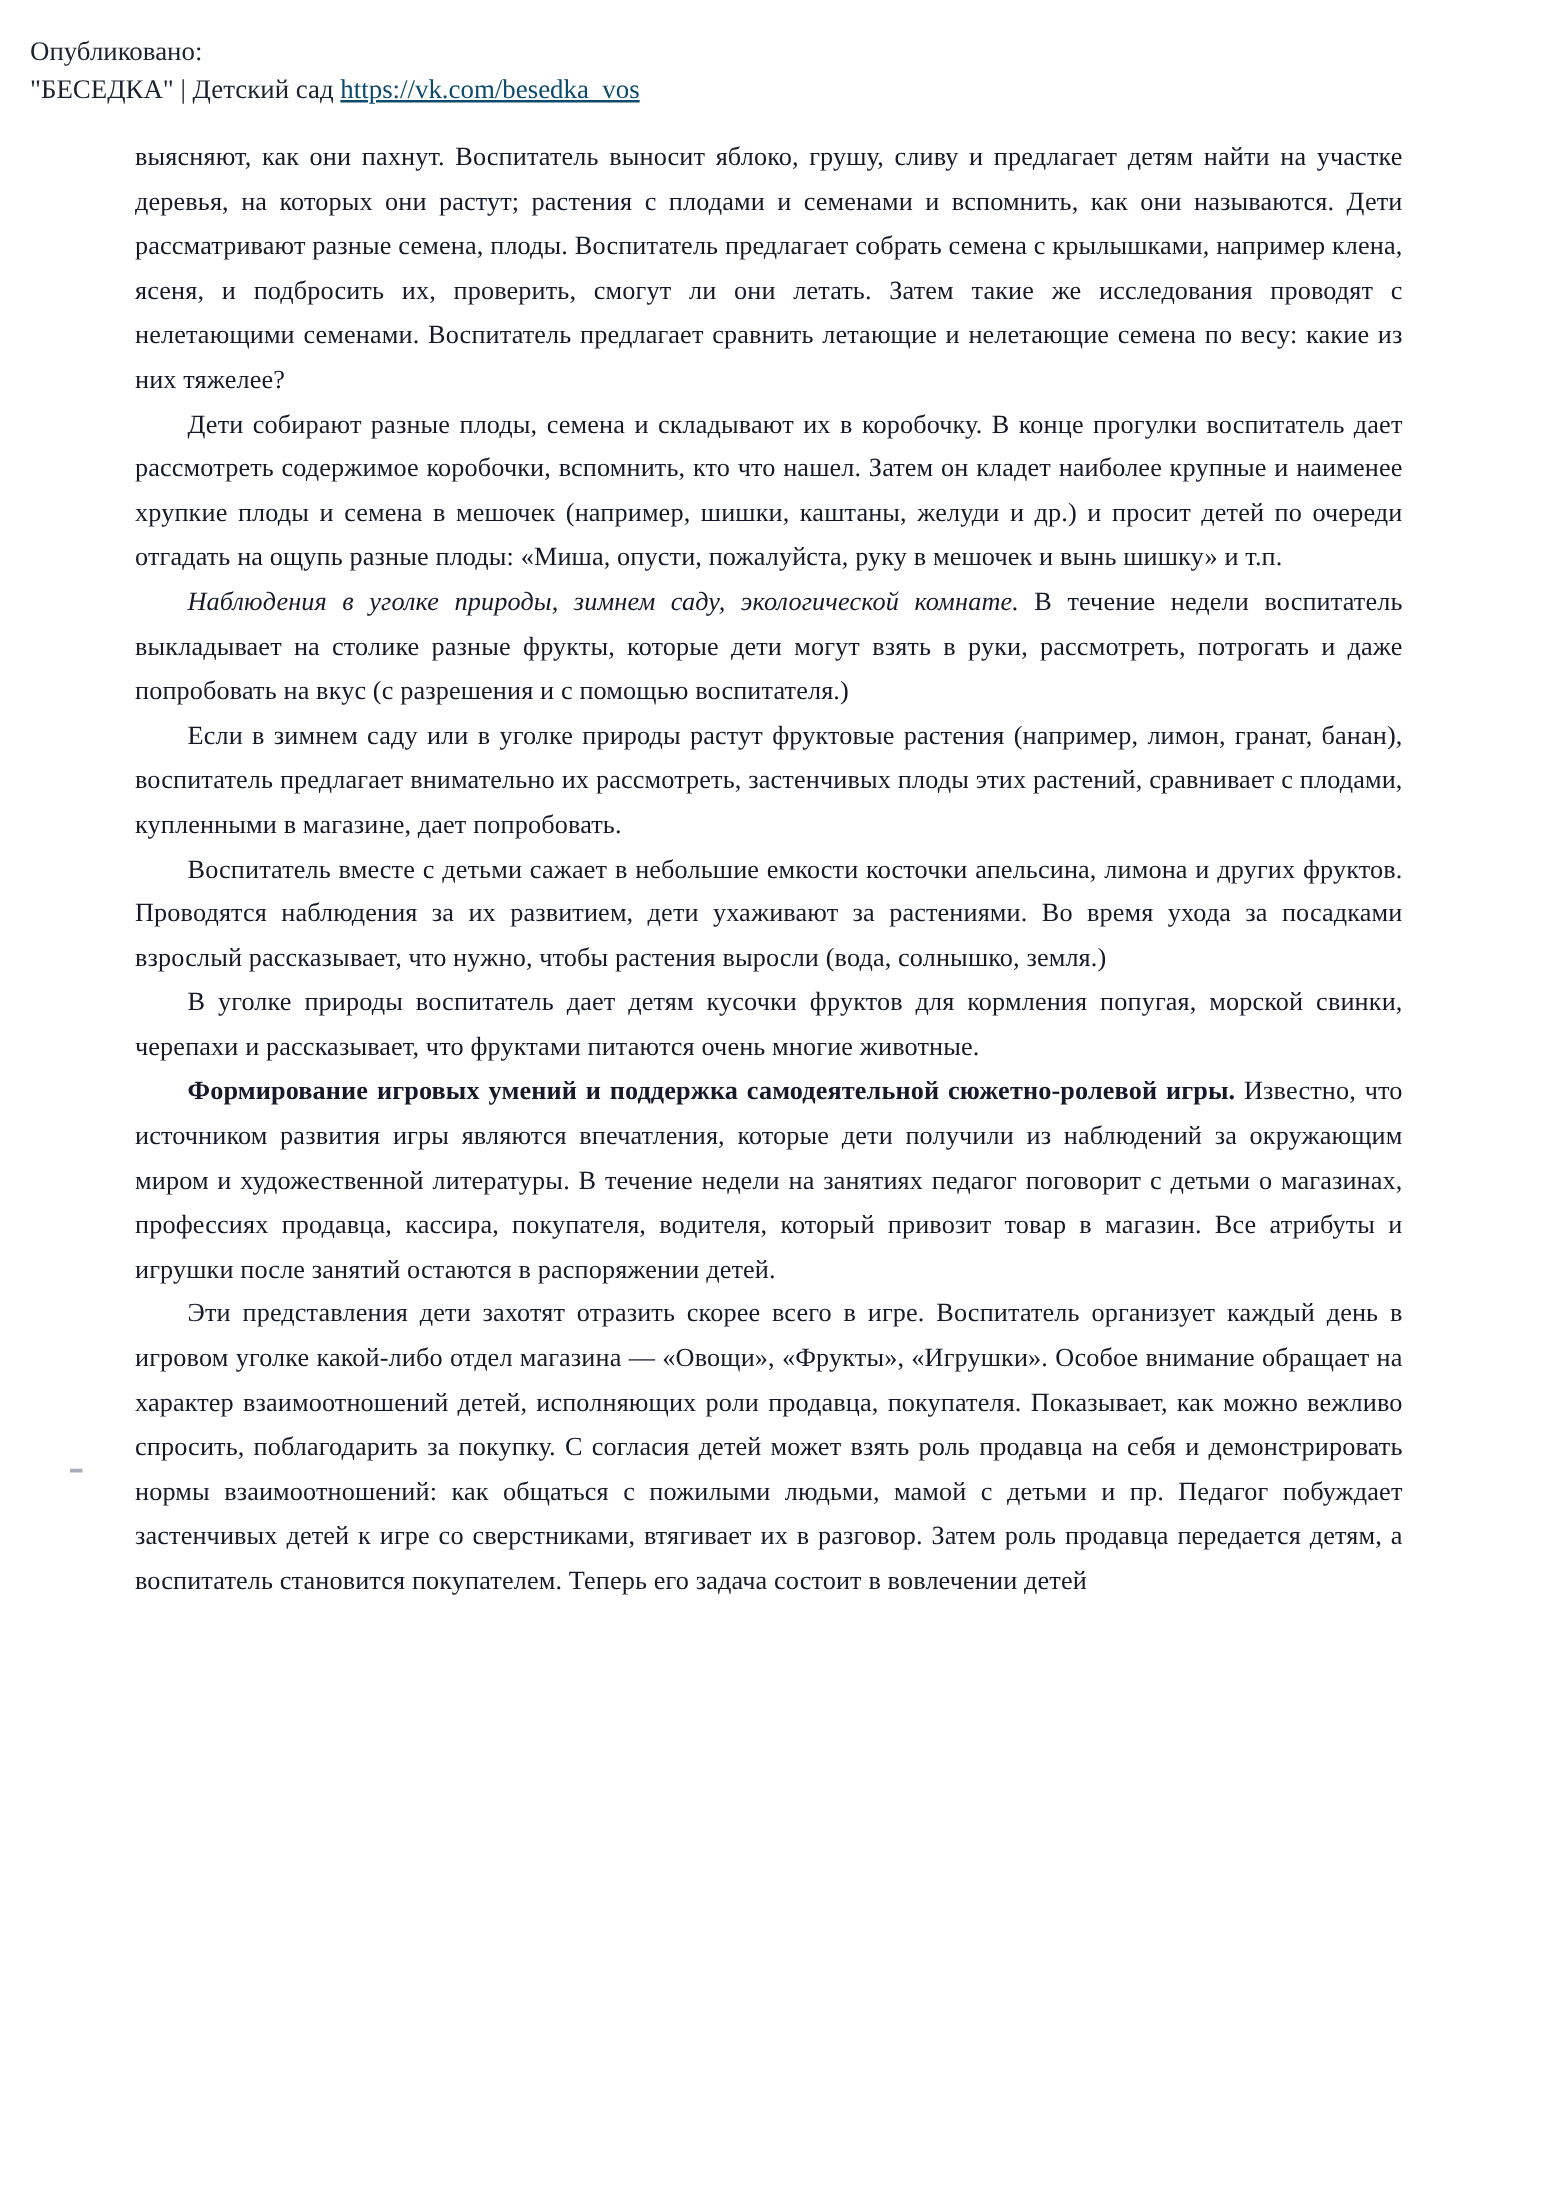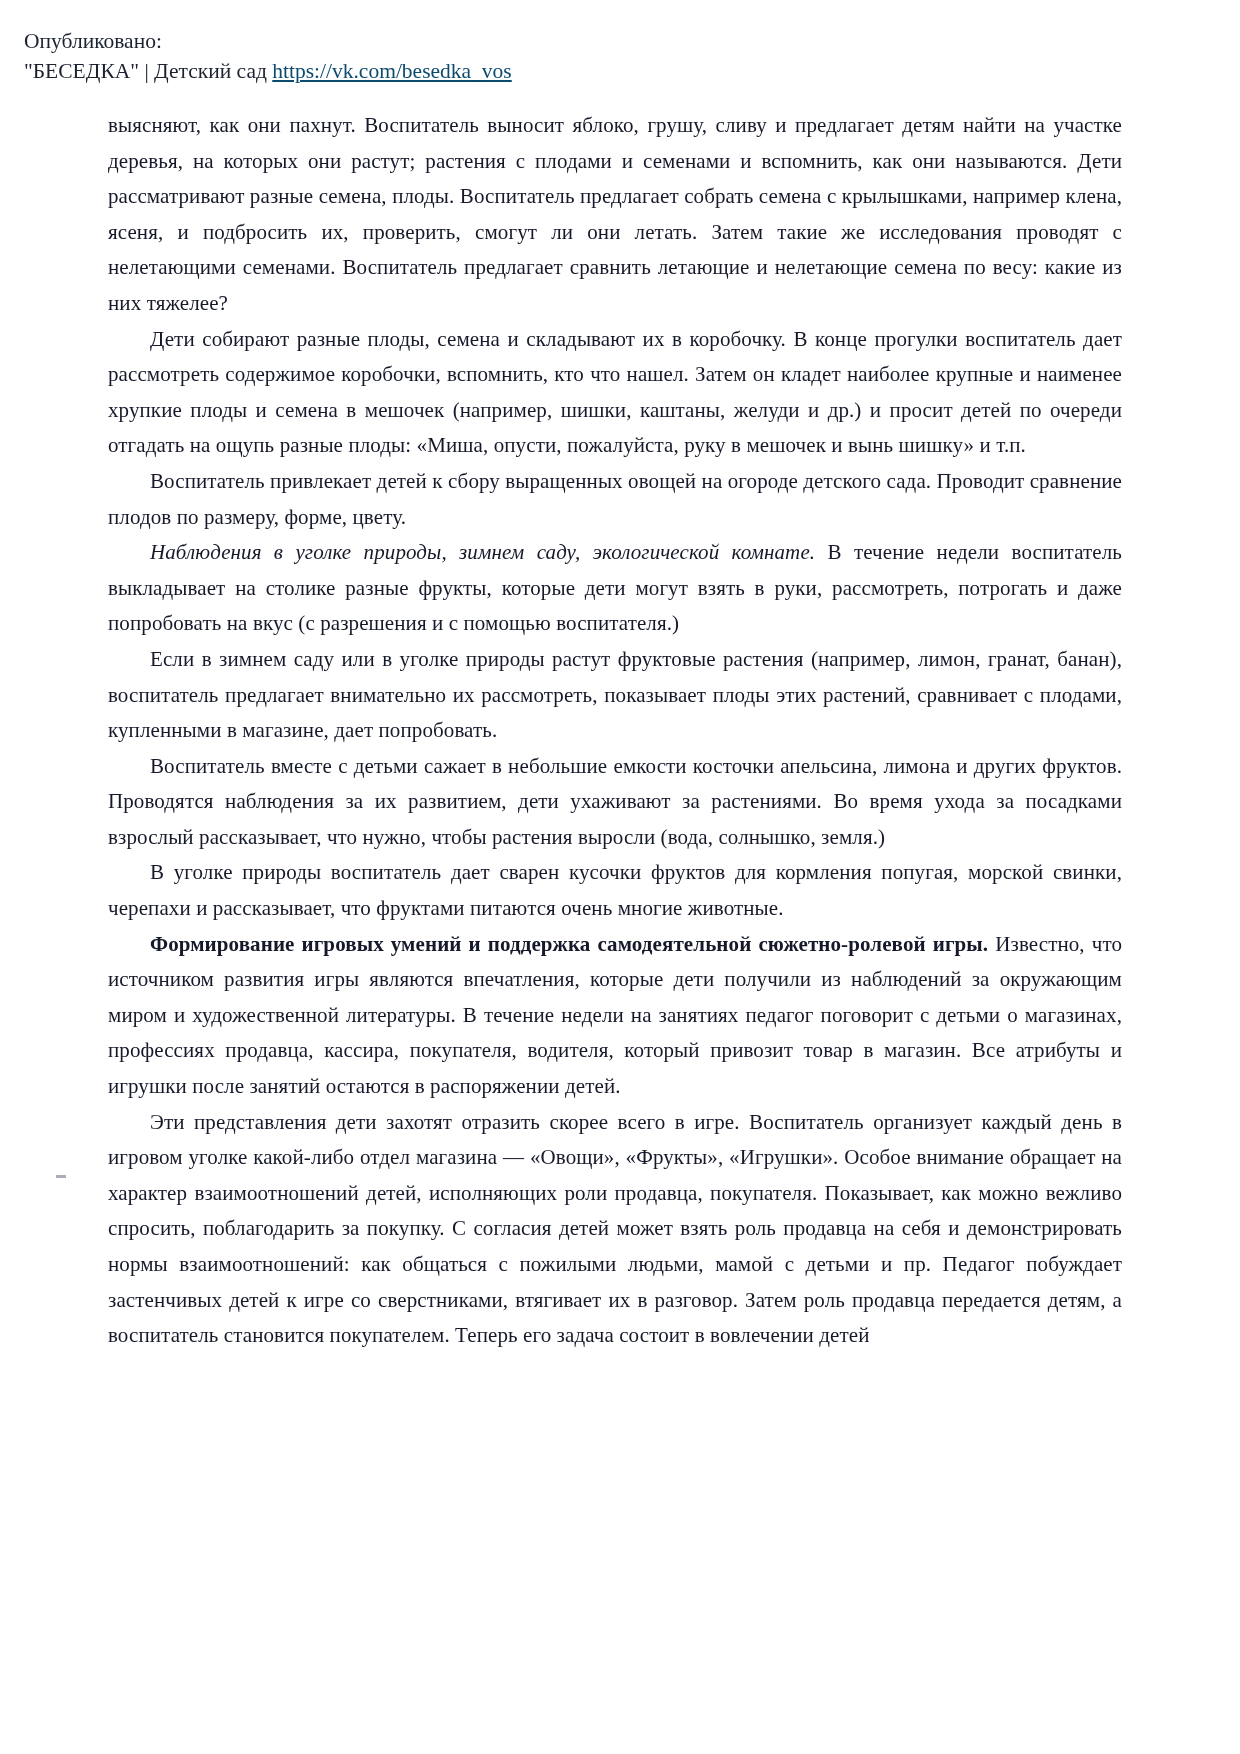--- a/index.html
+++ b/index.html
@@ -85,22 +85,21 @@
   <div class="header">
     <div class="line1">Опубликовано:</div>
     <div class="line2"><span>"БЕСЕДКА" | Детский сад</span> <a href="#">https://vk.com/besedka_vos</a></div>
   </div>
 
   <div class="margin-mark"></div>
 
   <div class="body-text">
     <p>выясняют, как они пахнут. Воспитатель выносит яблоко, грушу, сливу и предлагает детям найти на участке деревья, на которых они растут; растения с плодами и семенами и вспомнить, как они называются. Дети рассматривают разные семена, плоды. Воспитатель предлагает собрать семена с крылышками, например клена, ясеня, и подбросить их, проверить, смогут ли они летать. Затем такие же исследования проводят с нелетающими семенами. Воспитатель предлагает сравнить летающие и нелетающие семена по весу: какие из них тяжелее?</p>
     <p class="ind">Дети собирают разные плоды, семена и складывают их в коробочку. В конце прогулки воспитатель дает рассмотреть содержимое коробочки, вспомнить, кто что нашел. Затем он кладет наиболее крупные и наименее хрупкие плоды и семена в мешочек (например, шишки, каштаны, желуди и др.) и просит детей по очереди отгадать на ощупь разные плоды: «Миша, опусти, пожалуйста, руку в мешочек и вынь шишку» и т.п.</p>
-    <p class="ind">Воспитатель привлекает детей к сбору выращенных овощей на огороде детского сада. Проводит сравнение плодов по размеру, форме, цвету.</p>
     <p class="ind"><span class="italic-lead">Наблюдения в уголке природы, зимнем саду, экологической комнате.</span><span> В течение недели воспитатель выкладывает на столике разные фрукты, которые дети могут взять в руки, рассмотреть, потрогать и даже попробовать на вкус (с разрешения и с помощью воспитателя.)</span></p>
-    <p class="ind">Если в зимнем саду или в уголке природы растут фруктовые растения (например, лимон, гранат, банан), воспитатель предлагает внимательно их рассмотреть, показывает плоды этих растений, сравнивает с плодами, купленными в магазине, дает попробовать.</p>
+    <p class="ind">Если в зимнем саду или в уголке природы растут фруктовые растения (например, лимон, гранат, банан), воспитатель предлагает внимательно их рассмотреть, застенчивых плоды этих растений, сравнивает с плодами, купленными в магазине, дает попробовать.</p>
     <p class="ind">Воспитатель вместе с детьми сажает в небольшие емкости косточки апельсина, лимона и других фруктов. Проводятся наблюдения за их развитием, дети ухаживают за растениями. Во время ухода за посадками взрослый рассказывает, что нужно, чтобы растения выросли (вода, солнышко, земля.)</p>
-    <p class="ind">В уголке природы воспитатель дает сварен кусочки фруктов для кормления попугая, морской свинки, черепахи и рассказывает, что фруктами питаются очень многие животные.</p>
+    <p class="ind">В уголке природы воспитатель дает детям кусочки фруктов для кормления попугая, морской свинки, черепахи и рассказывает, что фруктами питаются очень многие животные.</p>
     <p class="ind"><span class="bold-lead">Формирование игровых умений и поддержка самодеятельной сюжетно-ролевой игры.</span><span> Известно, что источником развития игры являются впечатления, которые дети получили из наблюдений за окружающим миром и художественной литературы. В течение недели на занятиях педагог поговорит с детьми о магазинах, профессиях продавца, кассира, покупателя, водителя, который привозит товар в магазин. Все атрибуты и игрушки после занятий остаются в распоряжении детей.</span></p>
     <p class="ind">Эти представления дети захотят отразить скорее всего в игре. Воспитатель организует каждый день в игровом уголке какой-либо отдел магазина — «Овощи», «Фрукты», «Игрушки». Особое внимание обращает на характер взаимоотношений детей, исполняющих роли продавца, покупателя. Показывает, как можно вежливо спросить, поблагодарить за покупку. С согласия детей может взять роль продавца на себя и демонстрировать нормы взаимоотношений: как общаться с пожилыми людьми, мамой с детьми и пр. Педагог побуждает застенчивых детей к игре со сверстниками, втягивает их в разговор. Затем роль продавца передается детям, а воспитатель становится покупателем. Теперь его задача состоит в вовлечении детей</p>
   </div>
 
 </div>
 
 </body></html>

